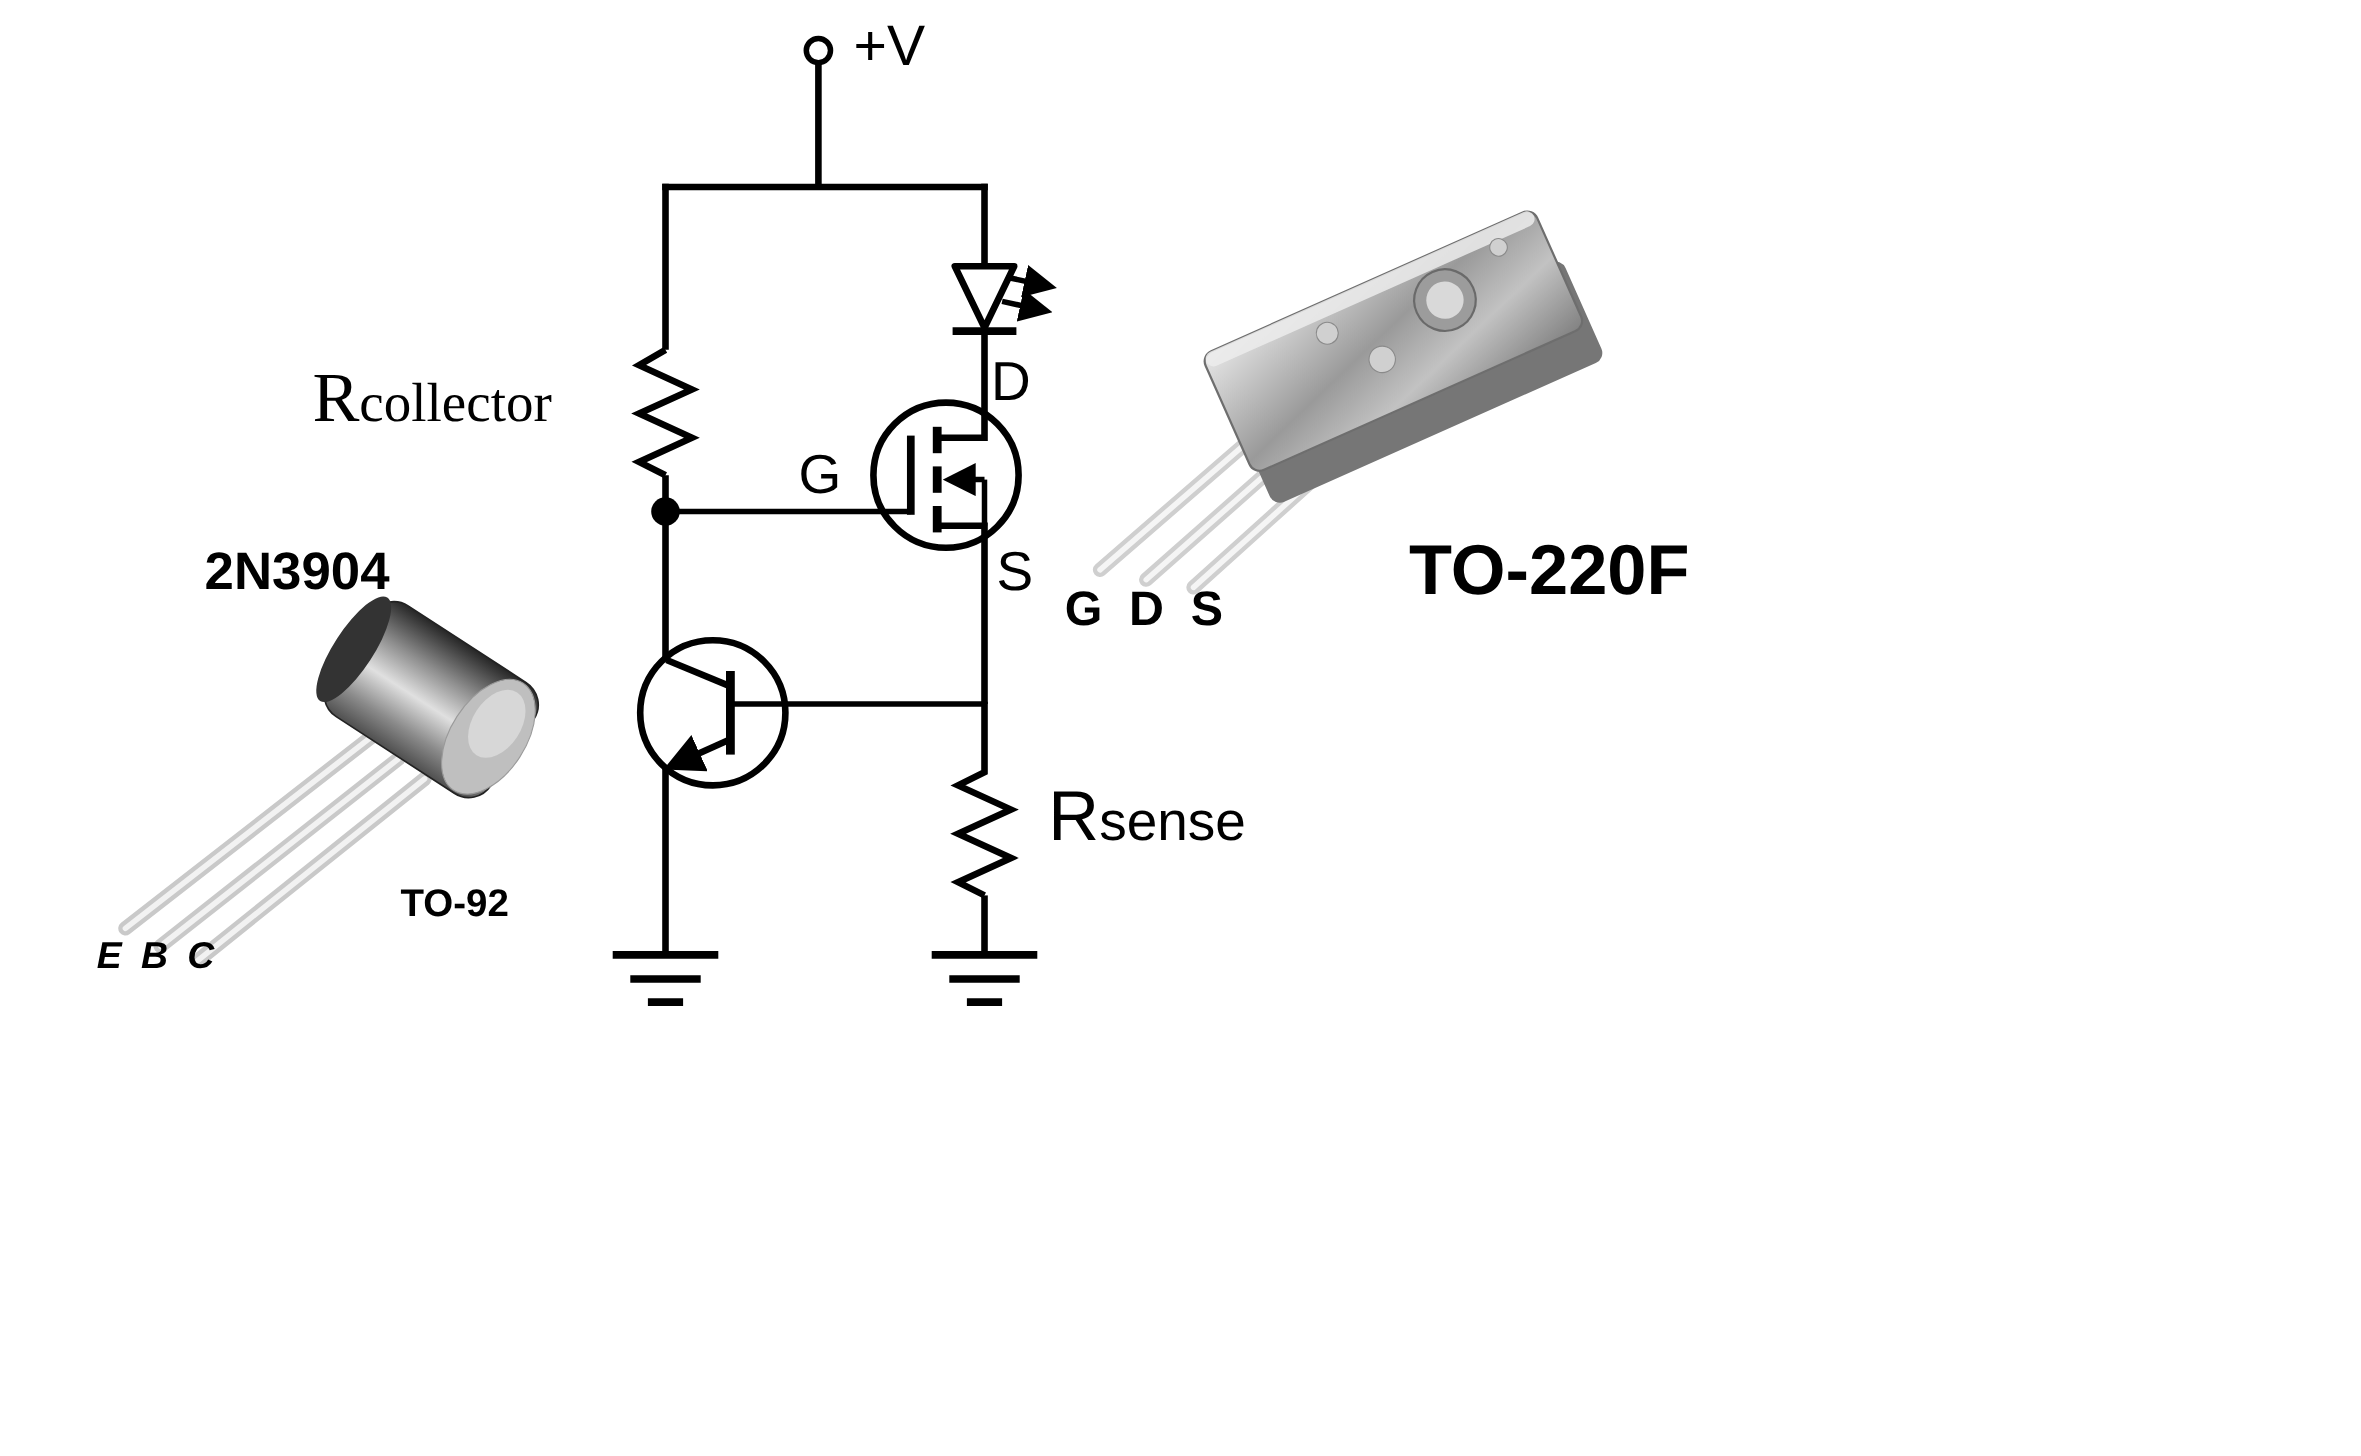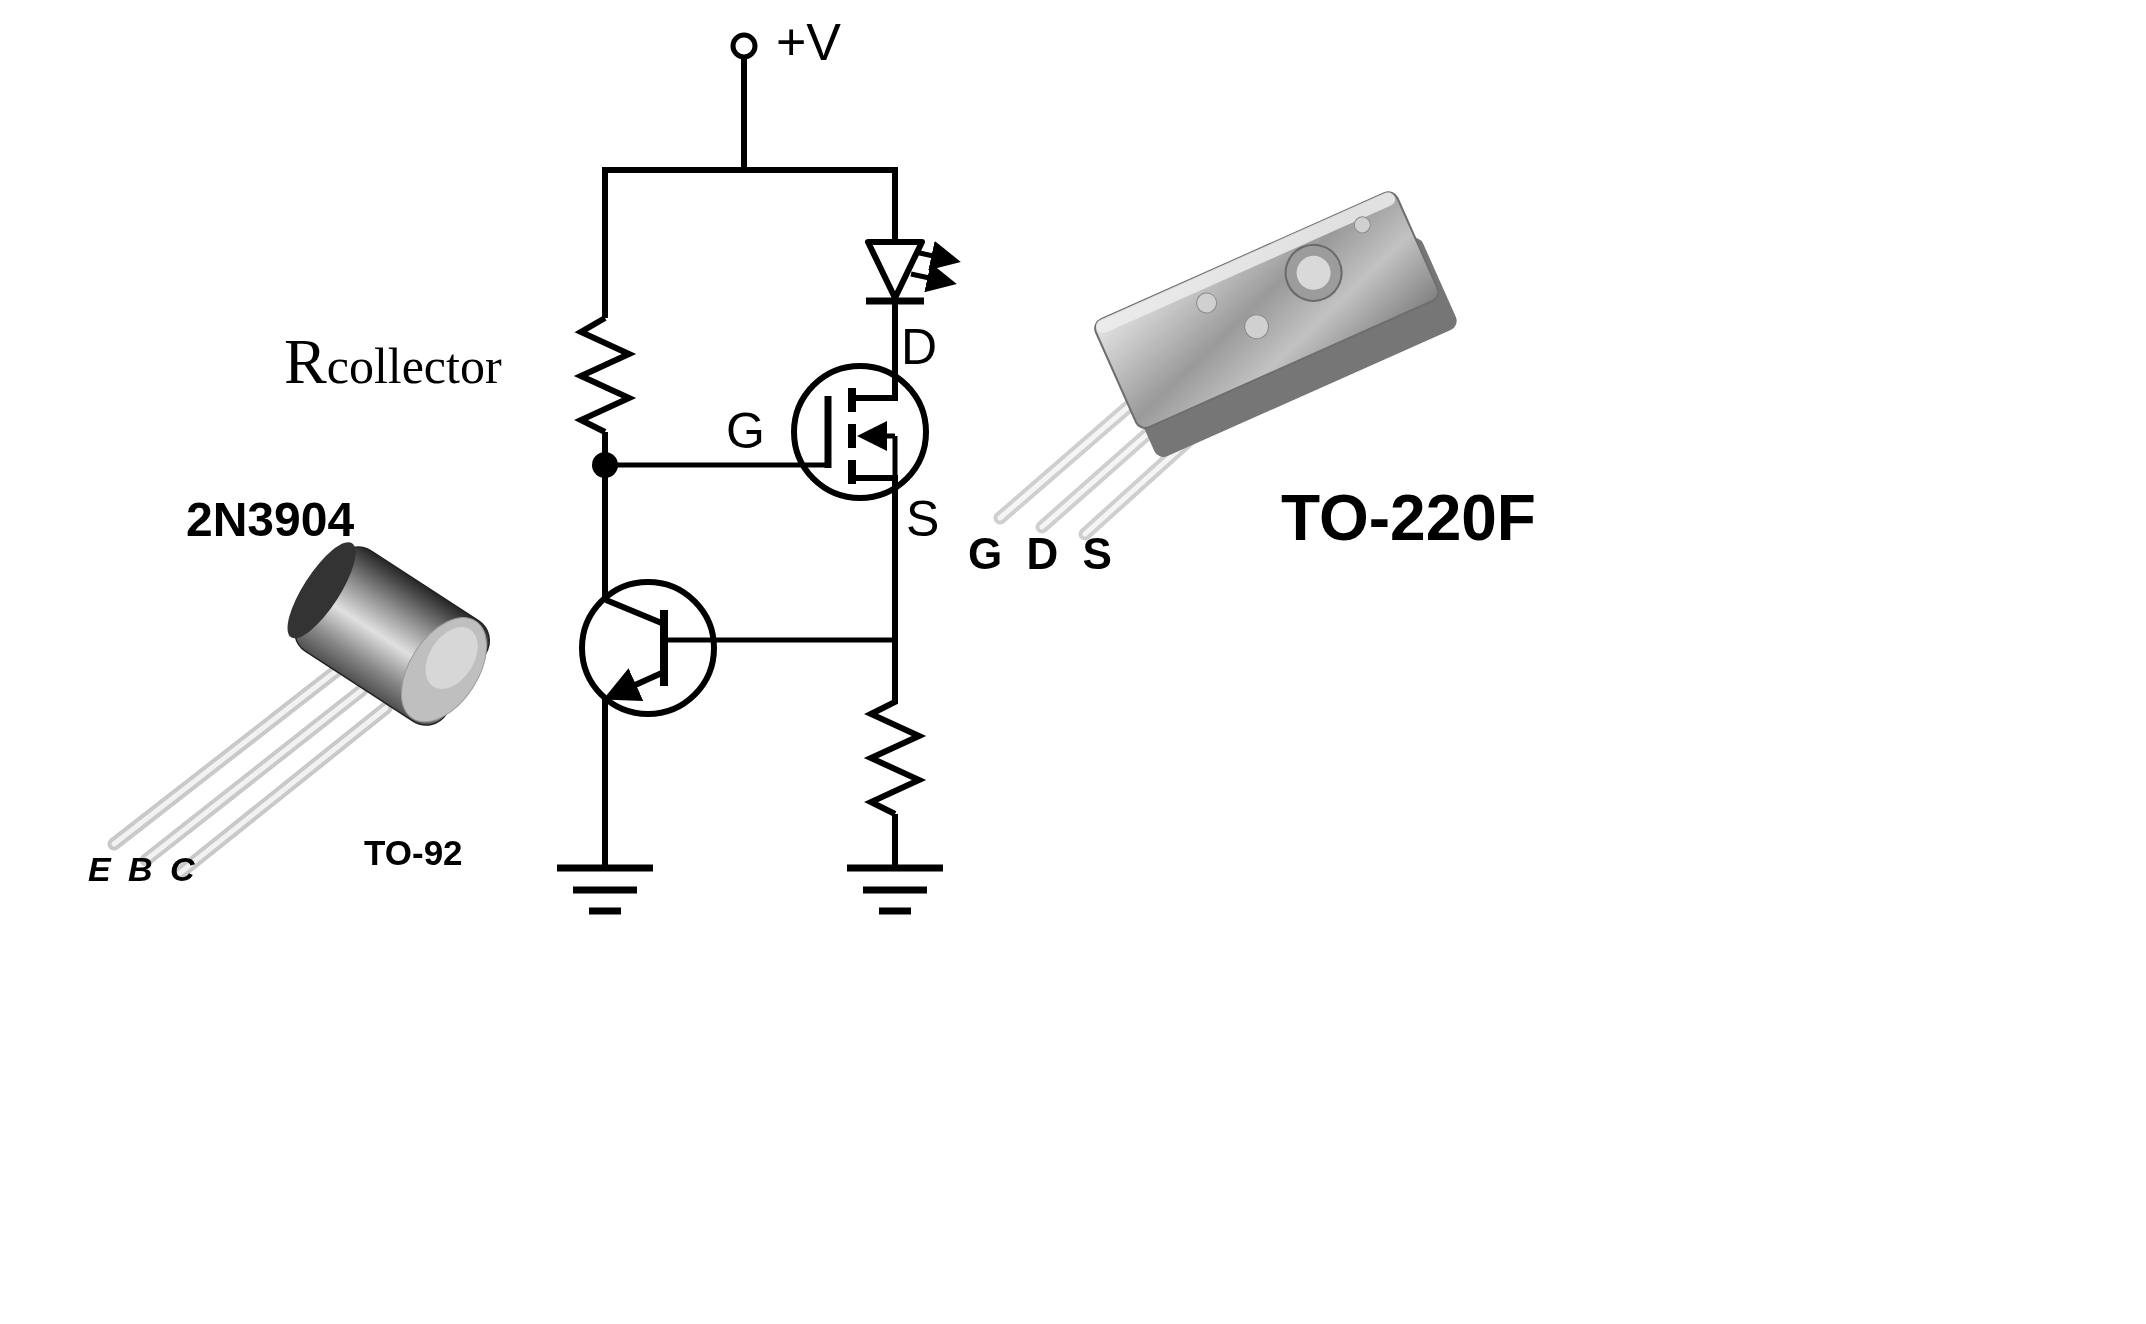--- a/index.html
+++ b/index.html
@@ -163,18 +163,21 @@
 
   <div class="lbl" style="left:901px; top:322px; font-size:50px;">D</div>
 
   <div class="lbl" style="left:906px; top:494px; font-size:50px;">S</div>
 
 
   <div class="lbl bold" style="left:1281px; top:486px; font-size:64px;">TO-220F</div>
 
   <div class="lbl bold" style="left:968px; top:532px; font-size:44px; letter-spacing:6px;">G D S</div>
 
+  <div class="lbl" style="left:953px; top:710px;">
+    <span class="big">R</span><span class="small">sense</span>
+  </div>
 
-  <div class="lbl bold" style="left:364px; top:804px; font-size:35px;margin-top:31px;">TO-92</div>
+  <div class="lbl bold" style="left:364px; top:804px; font-size:35px;">TO-92</div>
 
   <div class="lbl bold" style="left:88px; top:852px; font-size:34px; letter-spacing:4px;font-style:italic;">E B C</div>
 
 </div>
 
 </body></html>

